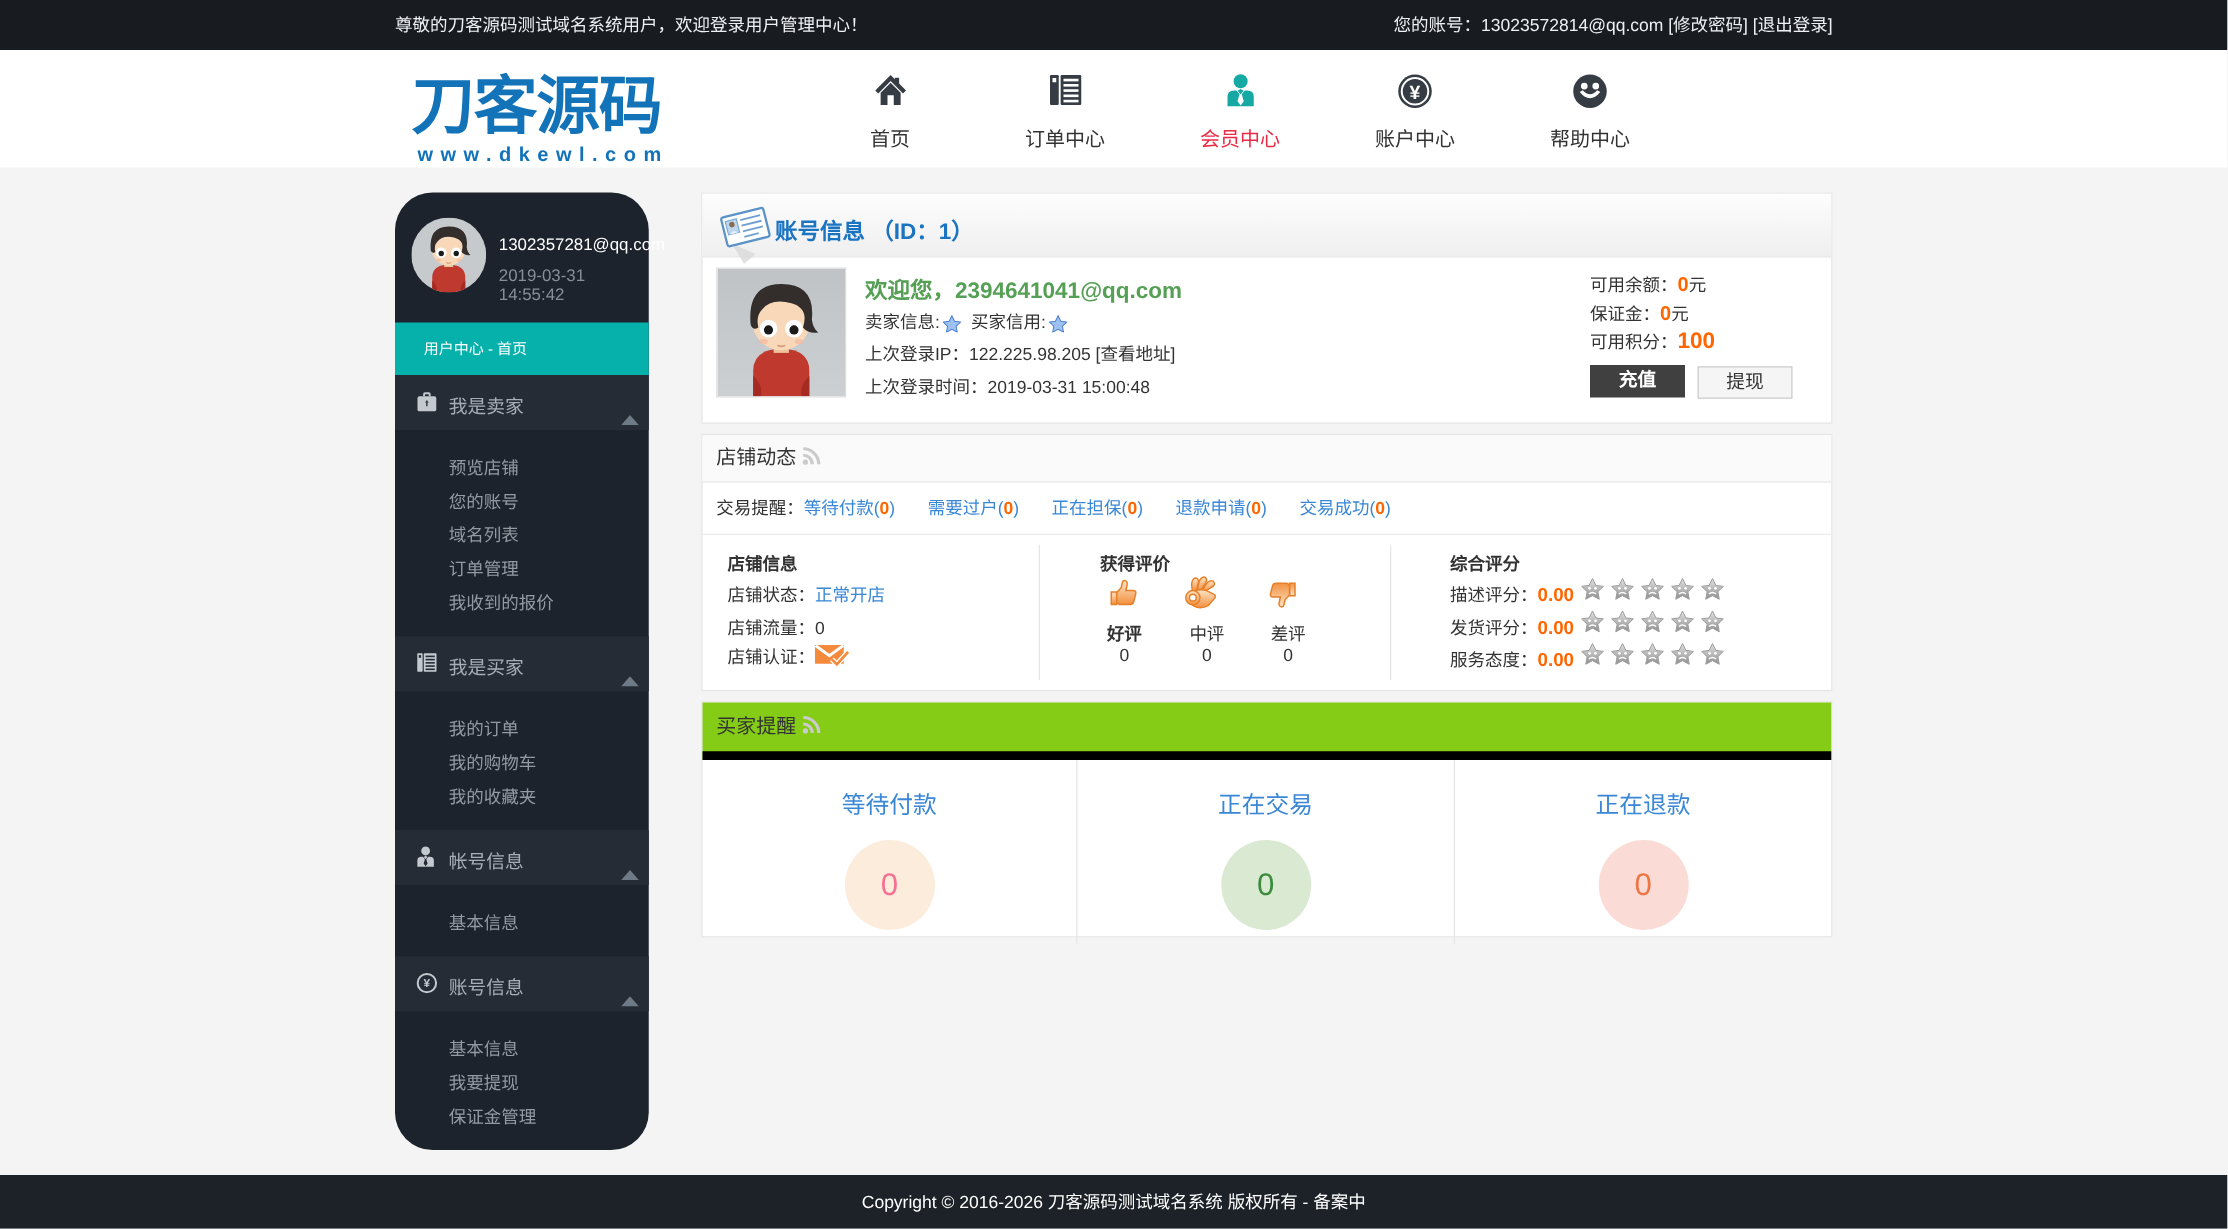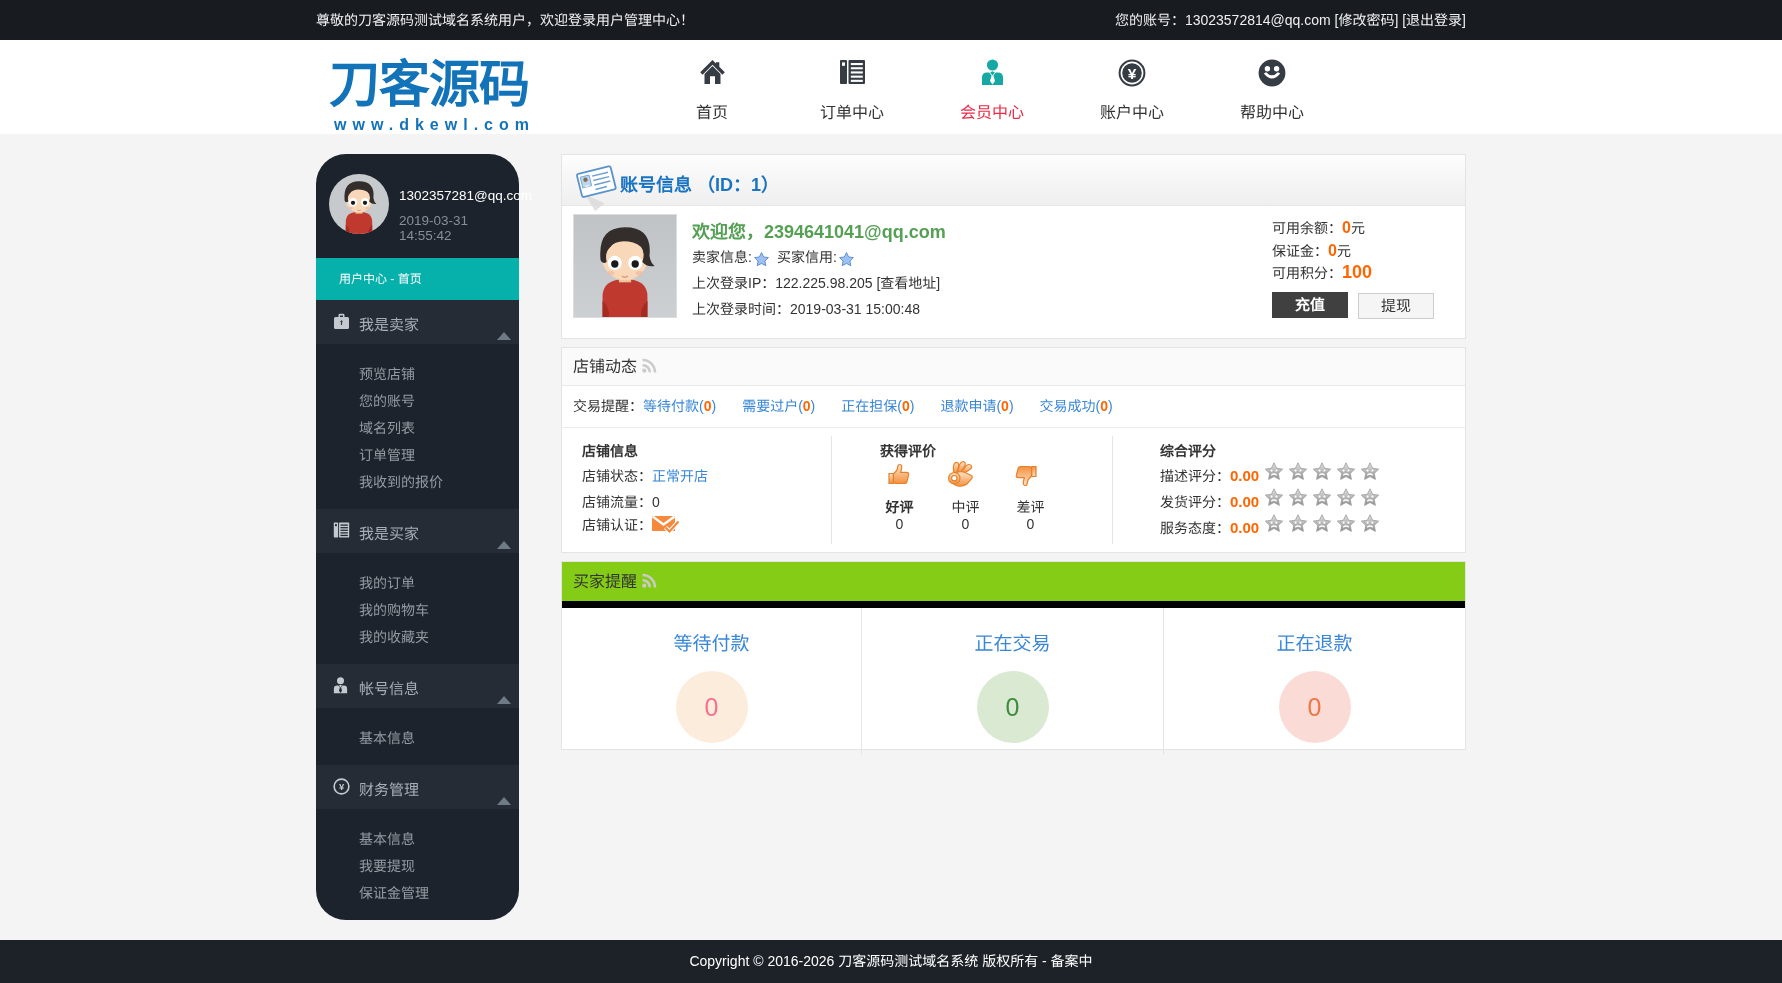--- a/index.html
+++ b/index.html
@@ -224,21 +224,21 @@
           <span class="arr"></span>
         </div>
       <div class="s-sub">
         <a>基本信息</a>
       </div>
       <div class="s-head">
           <span class="ic"><svg width="17" height="17" viewBox="0 0 27 27">
               <circle cx="13.5" cy="13.5" r="11.7" fill="none" stroke="#c3c9cf" stroke-width="2.6"></circle>
               <text x="13.5" y="19" font-family="Liberation Sans,sans-serif" font-size="15" font-weight="bold" fill="#c3c9cf" text-anchor="middle">¥</text>
             </svg></span>
-          <span class="tx">财务管理</span>
+          <span class="tx">账号信息</span>
           <span class="arr"></span>
         </div>
       <div class="s-sub">
         <a>基本信息</a>
           <a>我要提现</a>
           <a>保证金管理</a>
       </div>
     </div>
     <div class="main">
       <div class="box box1">

